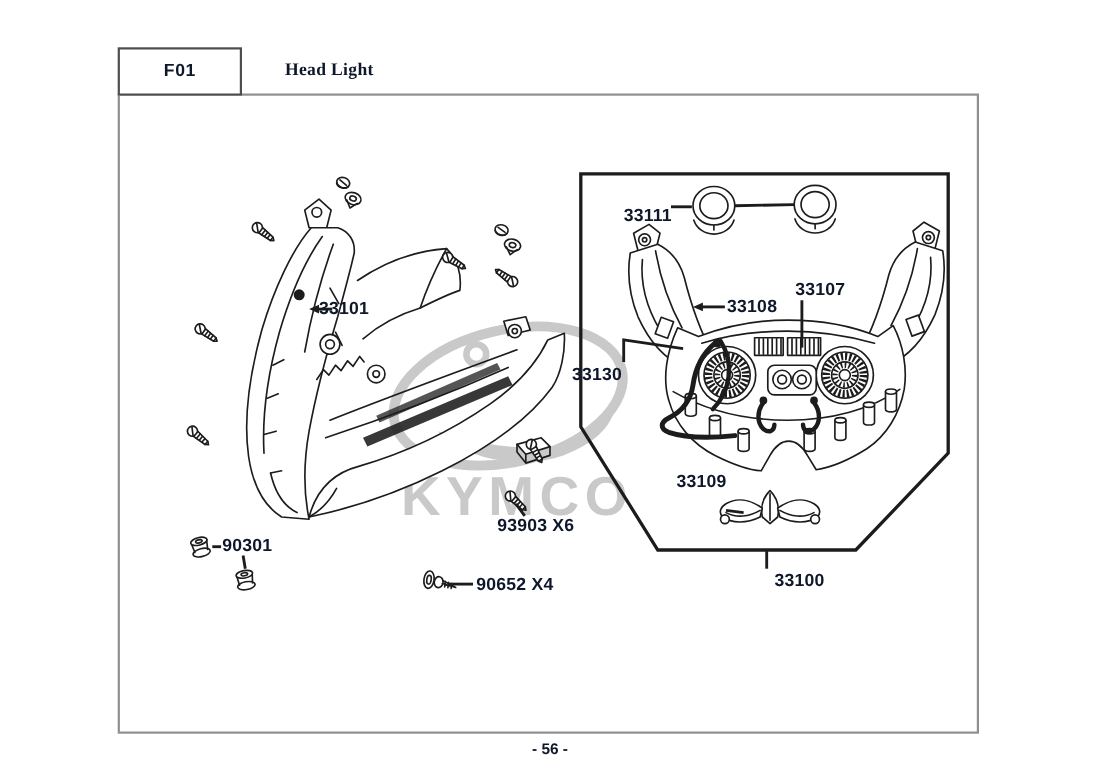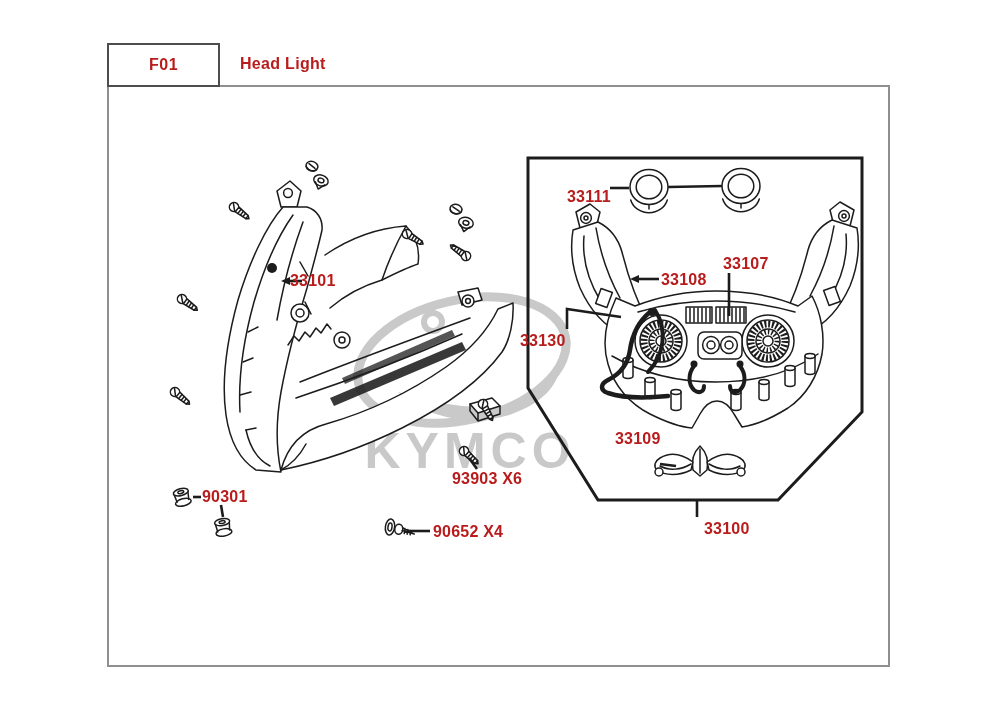--- a/index.html
+++ b/index.html
@@ -1,24 +1,24 @@
 <!DOCTYPE html>
 <html><head>
 <meta charset="utf-8">
 <style>
   html,body{margin:0;padding:0;background:#ffffff;}
   .page{position:relative;width:1000px;height:707px;background:#ffffff;overflow:hidden;
-        font-family:"Liberation Sans", sans-serif;color:#b91c1c;}
+        font-family:"Liberation Sans", sans-serif;color:#0f172a;}
   .main-frame{position:absolute;left:107px;top:85px;width:783px;height:582px;
         border:2px solid #8f8f8f;box-sizing:border-box;}
   .code-box{position:absolute;left:107px;top:43px;width:113px;height:44px;
         border:2px solid #4d4d4d;background:#ffffff;box-sizing:border-box;
         display:flex;align-items:center;justify-content:center;
         font-size:16px;font-weight:bold;letter-spacing:.5px;}
-  .section-title{position:absolute;left:240px;top:55px;font-size:16px;font-weight:bold;letter-spacing:.3px;}
+  .section-title{position:absolute;left:259px;top:55px;font-size:16px;font-weight:bold;letter-spacing:.3px;font-family:Liberation Serif, serif;}
   .page-number{position:absolute;left:0;top:672px;width:1000px;text-align:center;
         font-size:14px;font-weight:bold;}
   svg.art{position:absolute;left:0;top:0;width:1000px;height:707px;}
   .plabel{position:absolute;font-size:16px;font-weight:bold;white-space:nowrap;letter-spacing:.2px;}
   .ln{stroke:#1c1c1c;fill:none;stroke-width:1.5;stroke-linecap:round;stroke-linejoin:round;}
   .lnw{stroke:#1c1c1c;fill:#ffffff;stroke-width:1.5;stroke-linecap:round;stroke-linejoin:round;}
   .thick{stroke:#1c1c1c;fill:none;stroke-width:2.6;stroke-linecap:butt;}
   .dark{fill:#1c1c1c;stroke:none;}
   .wm{fill:#c9c9c9;}
 </style>
@@ -271,13 +271,14 @@
   <div class="plabel" style="left:567px;top:188px">33111</div>
   <div class="plabel" style="left:723px;top:255px">33107</div>
   <div class="plabel" style="left:661px;top:271px">33108</div>
   <div class="plabel" style="left:520px;top:332px">33130</div>
   <div class="plabel" style="left:615px;top:430px">33109</div>
   <div class="plabel" style="left:704px;top:520px">33100</div>
   <div class="plabel" style="left:202px;top:488px">90301</div>
   <div class="plabel" style="left:452px;top:470px">93903 X6</div>
   <div class="plabel" style="left:433px;top:523px">90652 X4</div>
 
+  <div class="page-number">- 56 -</div>
 </div>
 
 </body></html>

